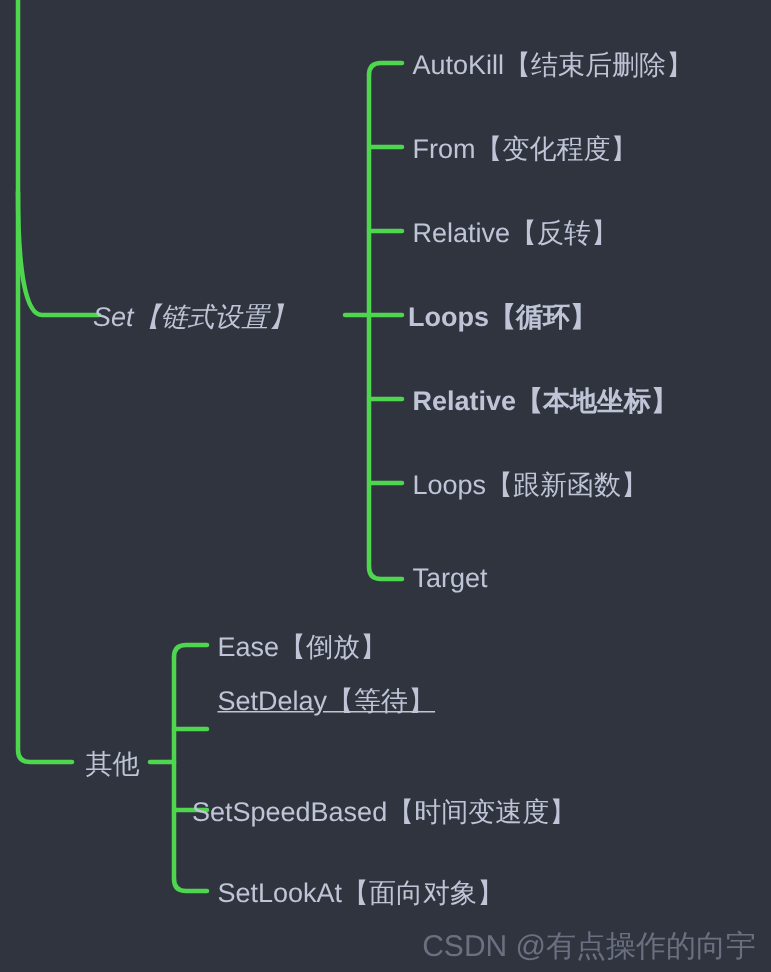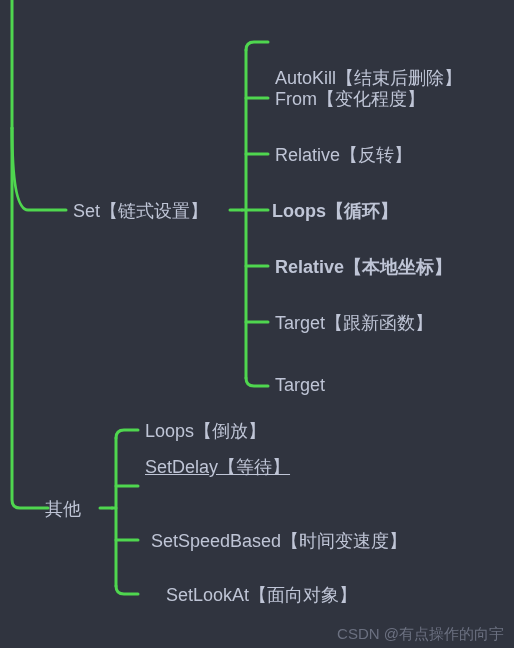--- a/index.html
+++ b/index.html
@@ -22,21 +22,21 @@
       pointer-events: none;
     }
     .label {
       position: absolute;
       white-space: nowrap;
     }
     .watermark {
       position: absolute;
       bottom: 4px;
       right: 10px;
-      font-size: 15px;
+      font-size: 20px;
       color: #6b7080;
     }
   </style>
 </head>
 <body>
 
 <svg class="tree-lines" viewBox="0 0 514 648">
   <g stroke="#4fd64f" stroke-width="3" fill="none" stroke-linecap="round">
 
     <path d="M 12 0 L 12 128"></path>
@@ -71,28 +71,28 @@
     <path d="M 116 486 Q 116 486 124 486 L 138 486"></path>
 
     <path d="M 112 508 Q 116 508 116 508"></path>
 
     <path d="M 116 540 Q 116 540 124 540 L 138 540"></path>
 
     <path d="M 116 586 Q 116 594 124 594 L 138 594"></path>
   </g>
 </svg>
 
-<div class="label" style="left:73px; top:199px;">Set【链式设置】</div>
-<div class="label" style="left:275px; top:31px;margin-top:35px;">AutoKill【结束后删除】</div>
+<div class="label" style="left:62px; top:199px;font-style:italic;">Set【链式设置】</div>
+<div class="label" style="left:275px; top:31px;">AutoKill【结束后删除】</div>
 <div class="label" style="left:275px; top:87px;">From【变化程度】</div>
 <div class="label" style="left:275px; top:143px;">Relative【反转】</div>
 <div class="label" style="left:272px; top:199px;font-weight:bold;">Loops【循环】</div>
 <div class="label" style="left:275px; top:255px;font-weight:bold;">Relative【本地坐标】</div>
-<div class="label" style="left:275px; top:311px;">Target【跟新函数】</div>
+<div class="label" style="left:275px; top:311px;">Loops【跟新函数】</div>
 <div class="label" style="left:275px; top:375px;">Target</div>
 
-<div class="label" style="left:45px; top:497px;text-align:right;">其他</div>
-<div class="label" style="left:145px; top:419px;">Loops【倒放】</div>
+<div class="label" style="left:57px; top:497px;text-align:right;">其他</div>
+<div class="label" style="left:145px; top:419px;">Ease【倒放】</div>
 <div class="label" style="left:145px; top:455px;text-decoration:underline;">SetDelay【等待】</div>
-<div class="label" style="left:151px; top:529px;">SetSpeedBased【时间变速度】</div>
-<div class="label" style="left:145px; top:583px;margin-left:21px;">SetLookAt【面向对象】</div>
+<div class="label" style="left:128px; top:529px;">SetSpeedBased【时间变速度】</div>
+<div class="label" style="left:145px; top:583px;">SetLookAt【面向对象】</div>
 
 <div class="watermark">CSDN @有点操作的向宇</div>
 
 </body></html>

